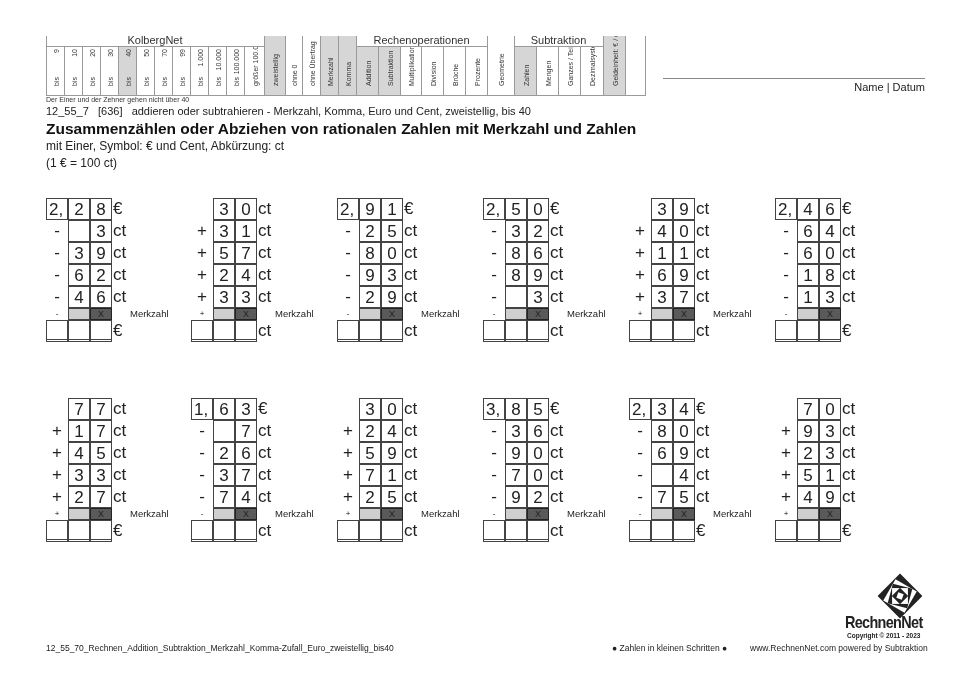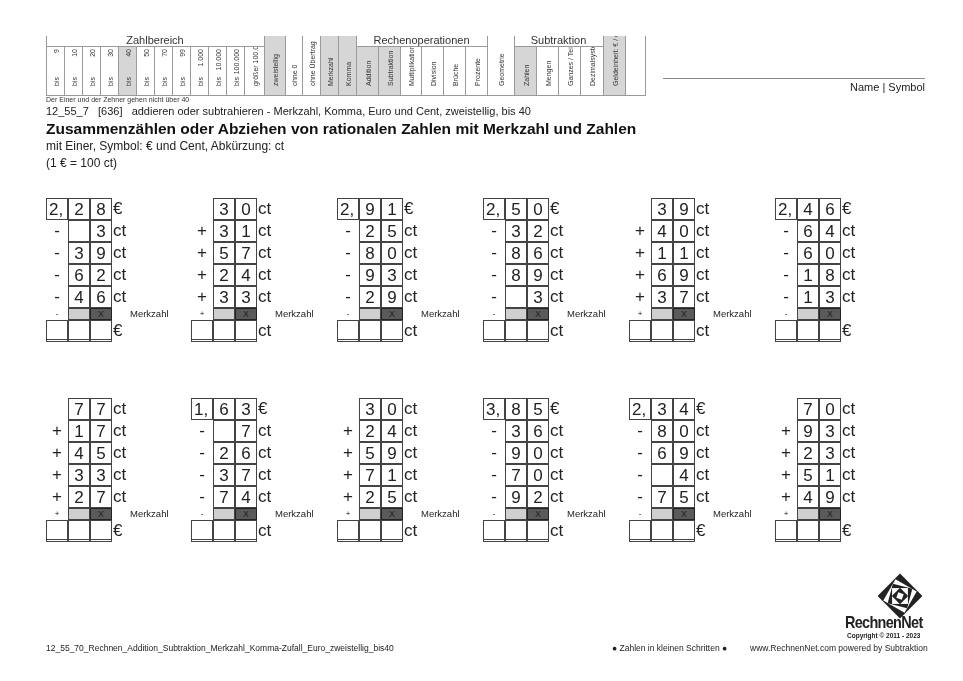--- a/index.html
+++ b/index.html
@@ -152,38 +152,38 @@
       <span class="vt">Ganzes / Teile</span>
     </div>
     <div class="hcol" style="left: 534px; width: 23px;">
       <span class="vt">Dezimalsystem</span>
     </div>
     <div class="hcol gray tall" style="left: 557px; width: 22px;">
       <span class="vt">Geldeinheit: € / ct</span>
     </div>
     <div class="hcol tall" style="left: 579px; width: 20px;"></div>
     <div class="grp-side" style="left: 599px; height: 60px;"></div>
-    <div class="grp-title" style="left: 0px; width: 218px;">Zahlbereich</div>
+    <div class="grp-title" style="left: 0px; width: 218px;">KolbergNet</div>
     <div class="grp-line" style="left: 0px; width: 218px;"></div>
     <div class="grp-side" style="left: 0px;"></div>
     <div class="grp-side" style="left: 218px;"></div>
     <div class="grp-title" style="left: 310px; width: 131px;">Rechenoperationen</div>
     <div class="grp-line" style="left: 310px; width: 131px;"></div>
     <div class="grp-side" style="left: 310px;"></div>
     <div class="grp-side" style="left: 441px;"></div>
     <div class="grp-title" style="left: 468px; width: 89px;">Subtraktion</div>
     <div class="grp-line" style="left: 468px; width: 89px;"></div>
     <div class="grp-side" style="left: 468px;"></div>
     <div class="grp-side" style="left: 557px;"></div>
   </div>
 <div id="hdr-bottom"></div>
 <div id="hdr-note">Der Einer und der Zehner gehen nicht über 40</div>
 
 <div id="name-line"></div>
-<div id="name-label">Name | Symbol</div>
+<div id="name-label">Name | Datum</div>
 
 <div id="code-line" style="white-space:pre">12_55_7   [636]   addieren oder subtrahieren - Merkzahl, Komma, Euro und Cent, zweistellig, bis 40</div>
 <div id="title">Zusammenzählen oder Abziehen von rationalen Zahlen mit Merkzahl und Zahlen</div>
 <div id="subtitle">mit Einer, Symbol: € und Cent, Abkürzung: ct</div>
 <div id="subtitle2">(1 € = 100 ct)</div>
 
 <div id="exercises">
     <div class="ex" style="left: 46px; top: 198px;">
       <div class="cell box first" style="left: 0px; top: 0px;">2,</div>
       <div class="cell box" style="left: 22px; top: 0px;">2</div>

